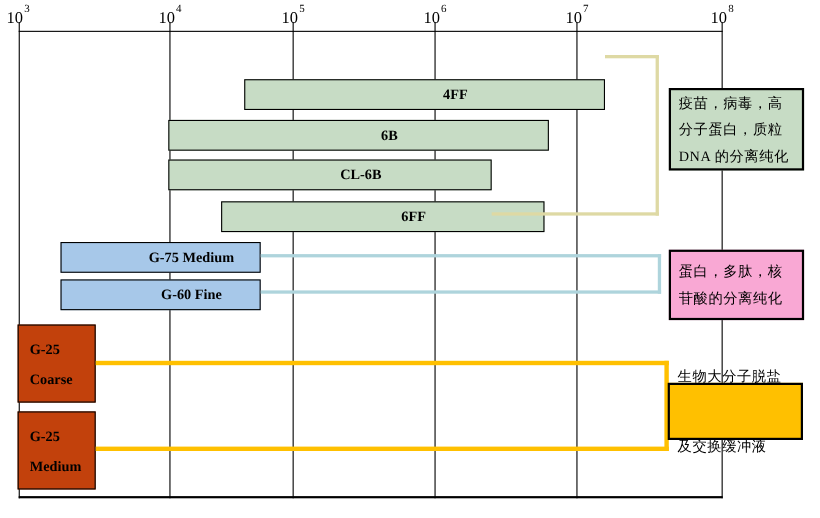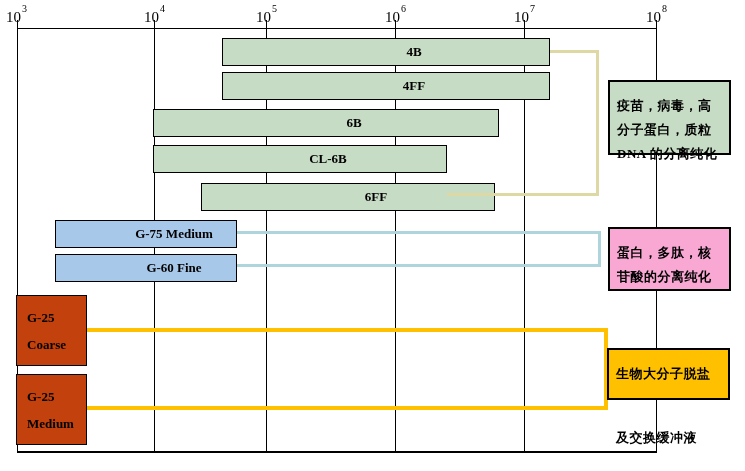--- a/index.html
+++ b/index.html
@@ -23,22 +23,22 @@
               padding-left:10px; line-height:27px; }
   .bar-tall .bar-label { left:0; }
 
   .seg { position:absolute; }
   .seg-beige { background:#ded9a4; }
   .bracket-blue { position:absolute; left:237px; top:231px; width:364px; height:36px;
                   border:3px solid #aed4dc; border-left:none; }
   .bracket-yellow { position:absolute; left:87px; top:328px; width:521px; height:82px;
                     border:4px solid #ffc000; border-left:none; }
 
-  .note { position:absolute; width:123px; border:2px solid #000; font-weight:bold; font-size:13px;
-          padding:12px 7px; display:flex; flex-direction:column; justify-content:flex-start; letter-spacing:0.5px; }
+  .note { position:absolute; width:123px; border:2px solid #000; font-weight:normal; font-size:13px;
+          padding:0 7px; display:flex; flex-direction:column; justify-content:center; letter-spacing:0.5px; }
   .note div { line-height:24px; white-space:nowrap; }
   .note-green  { left:608px; top:80px;  height:75px; background:#c7dcc5; }
   .note-blue   { left:608px; top:227px; height:64px; background:#f9a8d4; }
   .note-yellow { left:607px; top:348px; height:52px; background:#ffc000;gap:40px; }
 </style>
 </head>
 <body>
 
 <div id="chart-root">
 
@@ -64,23 +64,20 @@
   <div class="tick-label" style="left:373px;">
     <span>10</span><sup>6</sup>
   </div>
   <div class="tick-label" style="left:502px;">
     <span>10</span><sup>7</sup>
   </div>
   <div class="tick-label" style="left:634px;">
     <span>10</span><sup>8</sup>
   </div>
 
-  <div class="bar bar-green" style="left:222px; top:38px; width:328px; height:28px;">
-    <span class="bar-label">4B</span>
-  </div>
   <div class="bar bar-green" style="left:222px; top:72px; width:328px; height:28px;">
     <span class="bar-label">4FF</span>
   </div>
   <div class="bar bar-green" style="left:153px; top:109px; width:346px; height:28px;">
     <span class="bar-label">6B</span>
   </div>
   <div class="bar bar-green" style="left:153px; top:145px; width:294px; height:28px;">
     <span class="bar-label">CL-6B</span>
   </div>
   <div class="bar bar-green" style="left:153px; top:183px; width:294px; height:28px;margin-left:48px;">

